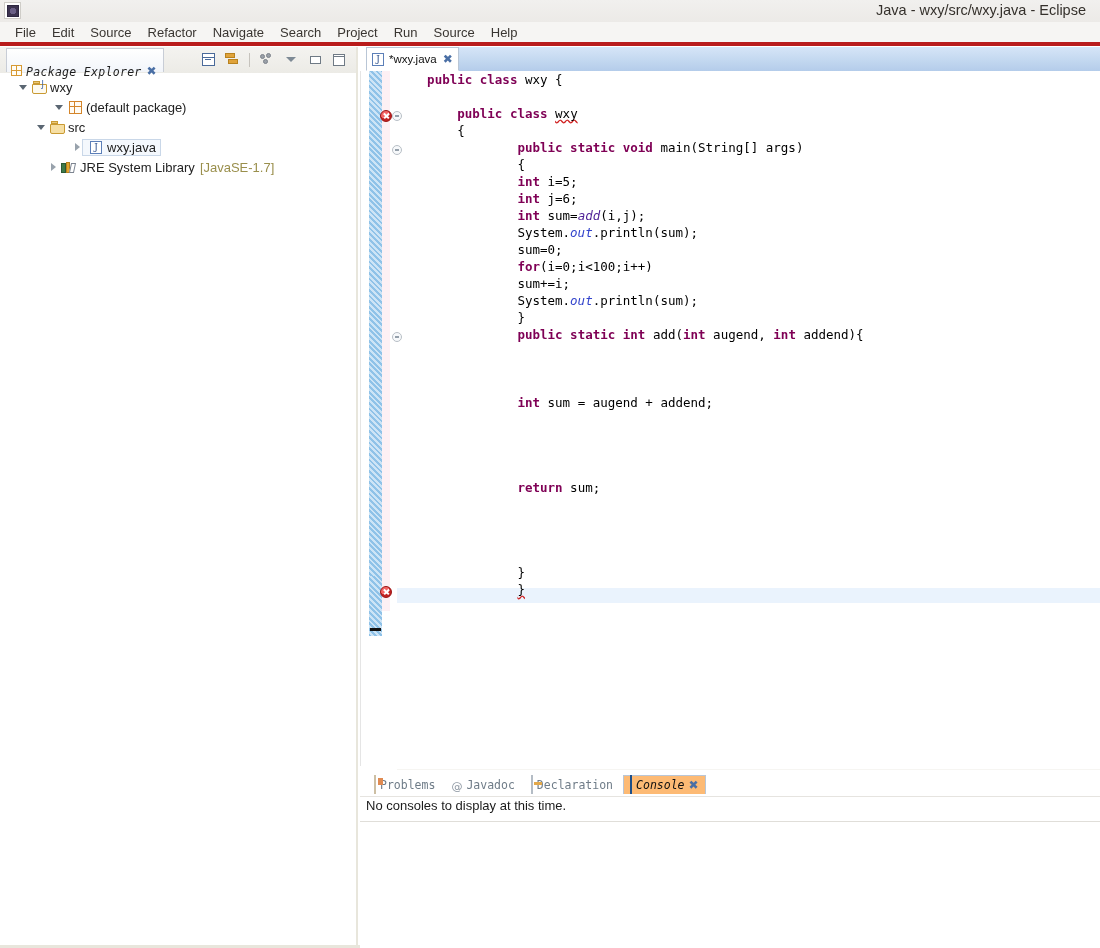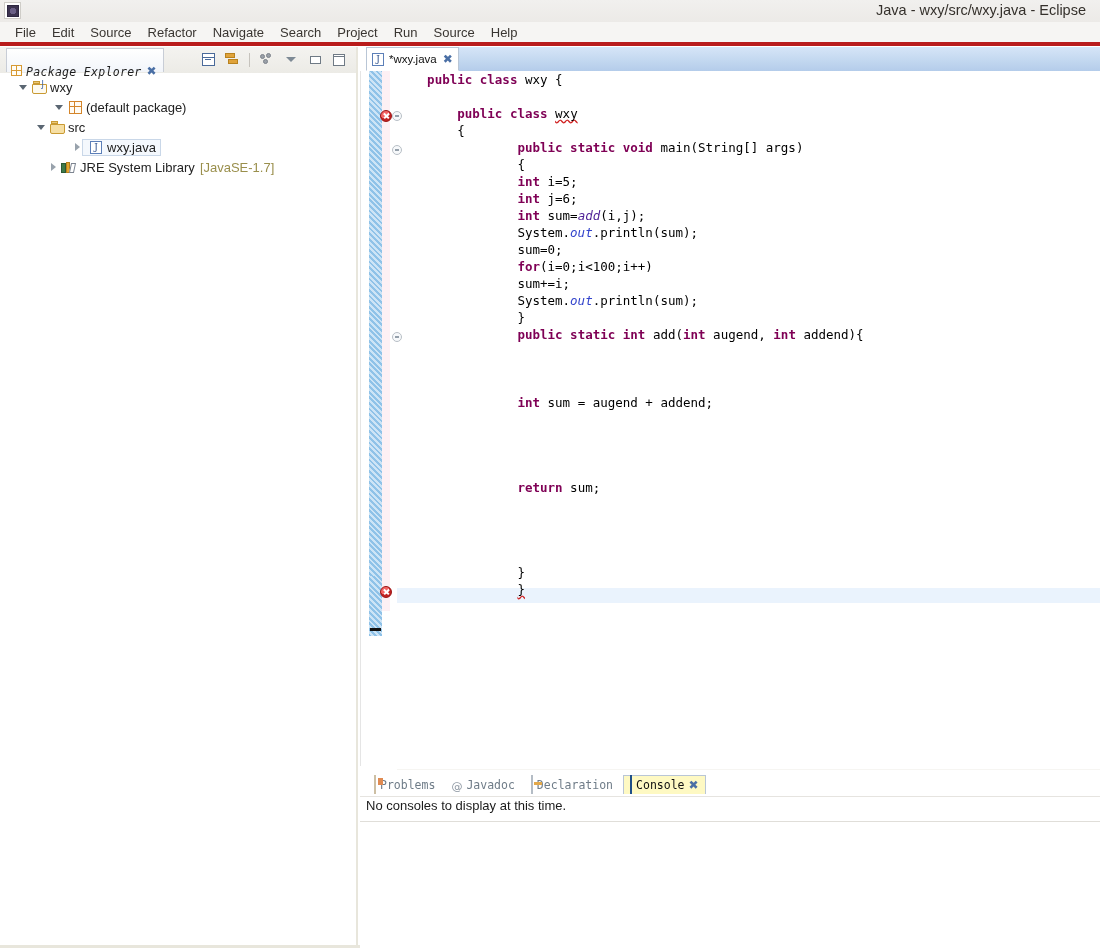--- a/index.html
+++ b/index.html
@@ -407,23 +407,24 @@
   }
   .btab {
     display: flex; align-items: center; gap: 4px;
     padding: 2px 6px; height: 19px; box-sizing: border-box;
   }
   .btab .blabel {
     font-family: "DejaVu Sans Mono", monospace;
     font-size: 11.5px; color: #6f7c88;
   }
   .btab.active {
-    background: #fef9c3;
+    background: #fdba74;
     border: 1px solid #b9c6d6;
     border-bottom: none;
+    font-style: italic;
   }
   .btab.active .blabel { color: #101010; }
 
   .ic-problems {
     width: 12px; height: 12px; background: #f3efe6;
     border: 1px solid #cdbfa4; box-sizing: border-box; position: relative;
   }
   .ic-problems:after {
     content: ""; position: absolute; left: 3px; top: 2px;
     width: 5px; height: 7px; background: #e08b52;

